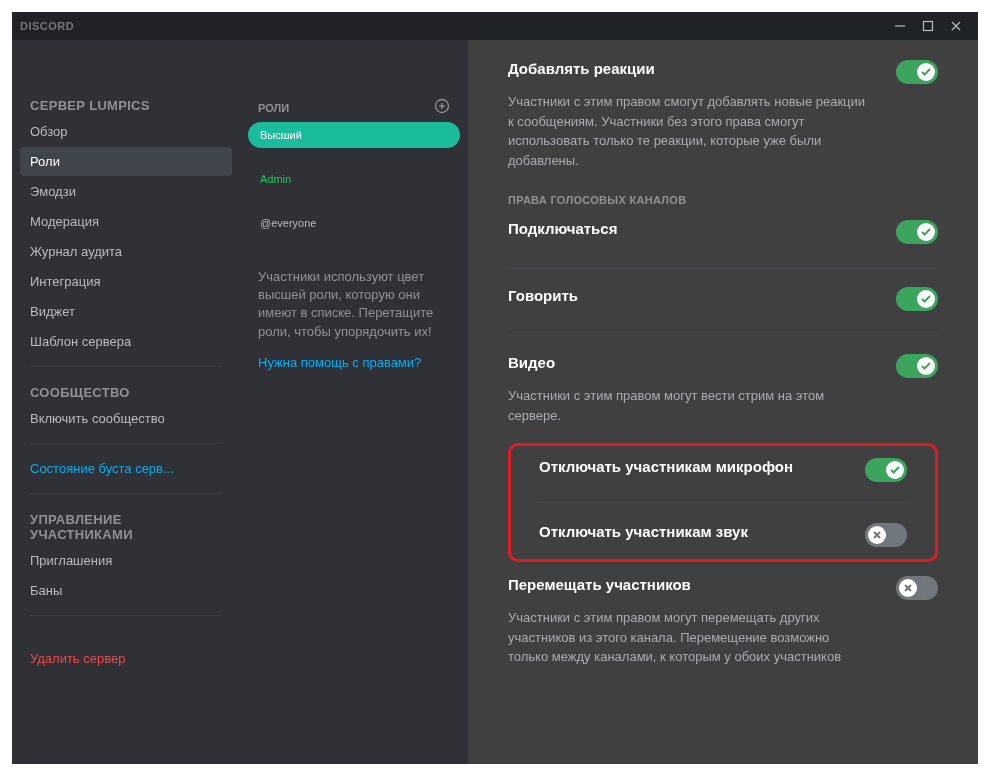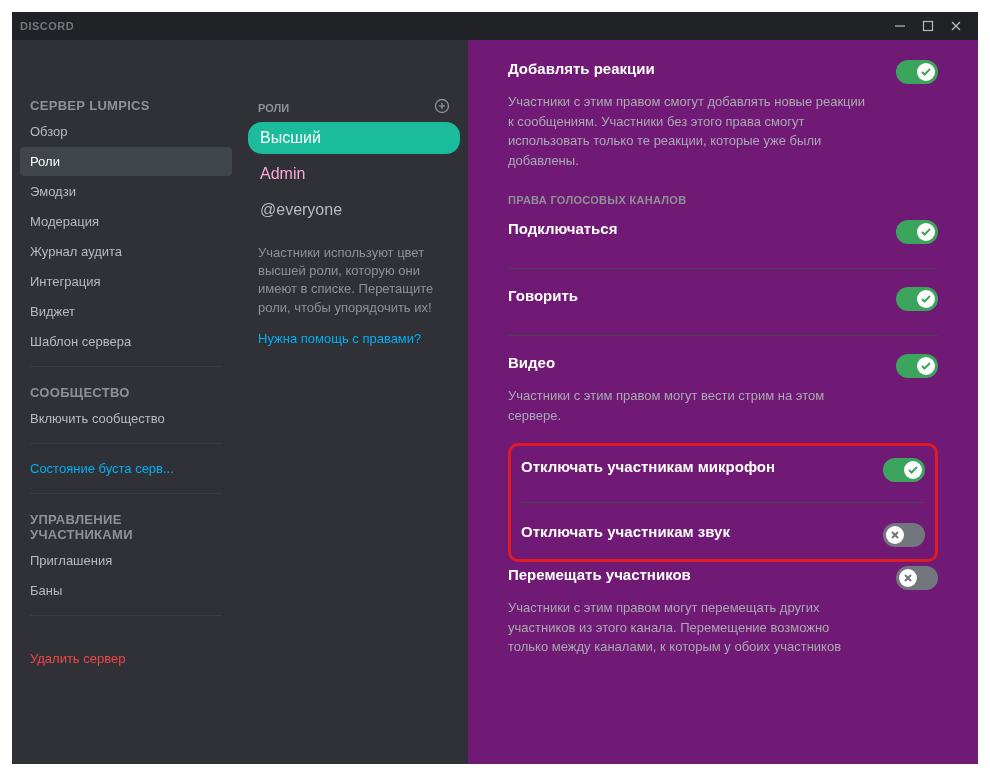--- a/index.html
+++ b/index.html
@@ -6,50 +6,50 @@
   body { width: 990px; height: 778px; background: #fff; font-family: "Segoe UI", Arial, sans-serif; overflow: hidden; }
   .window { width: 966px; height: 752px; margin: 12px; background: #202225; position: relative; }
   .titlebar { height: 28px; background: #202225; display: flex; align-items: center; padding: 0 8px; }
   .titlebar .brand { color: #72767d; font-size: 11px; font-weight: 700; letter-spacing: 0.5px; }
   .titlebar .spacer { flex: 1; }
   .titlebar .winbtn { width: 28px; height: 22px; display: flex; align-items: center; justify-content: center; color: #b9bbbe; cursor: pointer; }
   .winbtn svg { width: 12px; height: 12px; }
   .content { display: flex; height: calc(100% - 28px); }
   .col-left { width: 228px; background: #2f3136; height: 100%; padding: 50px 8px 0 8px; overflow: hidden; }
   .col-mid { width: 228px; background: #2f3136; height: 100%; padding: 50px 8px 0 8px; }
-  .col-right { flex: 1; background: #701a75; height: 100%; padding: 20px 40px 0 40px; overflow: hidden; position: relative; }
+  .col-right { flex: 1; background: #404040; height: 100%; padding: 20px 40px 0 40px; overflow: hidden; position: relative; }
   .section-header { color: #8e9297; font-size: 13px; font-weight: 700; letter-spacing: 0.3px; padding: 8px 10px 4px; }
   .nav-item { color: #b9bbbe; font-size: 13px; padding: 7px 10px; border-radius: 4px; cursor: pointer; margin-bottom: 1px; }
   .nav-item.active { background: #40444b; color: #fff; }
   .nav-sep { height: 1px; background: #3a3c42; margin: 10px 10px; }
   .nav-item.danger { color: #f04747; margin-top: 28px; }
   .roles-header { display: flex; align-items: center; justify-content: space-between; padding: 8px 10px 4px; }
   .roles-header .label { color: #8e9297; font-size: 11px; font-weight: 700; }
   .roles-header .plus { color: #8e9297; cursor: pointer; }
-  .role-item { font-size: 16px; padding: 7px 12px; border-radius: 14px; cursor: pointer; margin-bottom: 4px; }
+  .role-item { font-size: 11px; padding: 7px 12px; border-radius: 14px; cursor: pointer; margin-bottom: 18px; }
   .role-item.highest { background: #1abc9c; color: #fff; font-weight: 500; }
-  .role-item.admin { color: #f9a8d4; }
+  .role-item.admin { color: #22c55e; }
   .role-item.everyone { color: #b9bbbe; }
   .role-hint { color: #8e9297; font-size: 13px; line-height: 1.4; padding: 14px 10px 8px; }
   .role-help { color: #00aff4; font-size: 13px; padding: 6px 10px; cursor: pointer; }
   .perm-block { margin-bottom: 24px; }
   .perm-row { display: flex; align-items: flex-start; justify-content: space-between; }
   .perm-title { color: #fff; font-size: 15px; font-weight: 600; }
   .perm-desc { color: #a8abb0; font-size: 13px; line-height: 1.5; margin-top: 8px; max-width: 360px; }
   .perm-section-header { color: #8e9297; font-size: 11px; font-weight: 700; letter-spacing: 0.3px; margin: 22px 0 14px; }
   .toggle { width: 42px; height: 24px; border-radius: 12px; position: relative; flex-shrink: 0; cursor: pointer; }
   .toggle.on { background: #3ba55d; }
   .toggle.off { background: #72767d; }
   .toggle .knob { width: 18px; height: 18px; border-radius: 50%; background: #fff; position: absolute; top: 3px; display: flex; align-items: center; justify-content: center; }
   .toggle.on .knob { right: 3px; }
   .toggle.off .knob { left: 3px; }
   .toggle.on .knob svg { width: 12px; height: 12px; color: #3ba55d; }
   .toggle.off .knob svg { width: 12px; height: 12px; color: #72767d; }
   .perm-divider { height: 1px; background: #42454a; margin: 18px 0; }
-  .highlight-box { border: 3px solid #e01b24; border-radius: 10px; padding: 12px 10px; margin-top: -6px; margin-bottom: 4px; }
+  .highlight-box { border: 3px solid #e01b24; border-radius: 10px; padding: 12px 28px; margin-top: -6px; margin-bottom: 14px; }
   .highlight-box .perm-block { margin-bottom: 0; }
   .highlight-box .perm-divider { margin: 20px 0; }
   .esc-btn { position: absolute; top: 78px; right: 18px; display: flex; flex-direction: column; align-items: center; gap: 6px; cursor: pointer; }
   .esc-circle { width: 36px; height: 36px; border-radius: 50%; border: 2px solid #72767d; display: flex; align-items: center; justify-content: center; color: #b9bbbe; }
   .esc-circle svg { width: 16px; height: 16px; }
   .esc-label { color: #72767d; font-size: 11px; font-weight: 600; }
 </style>
 </head>
 <body>
 

